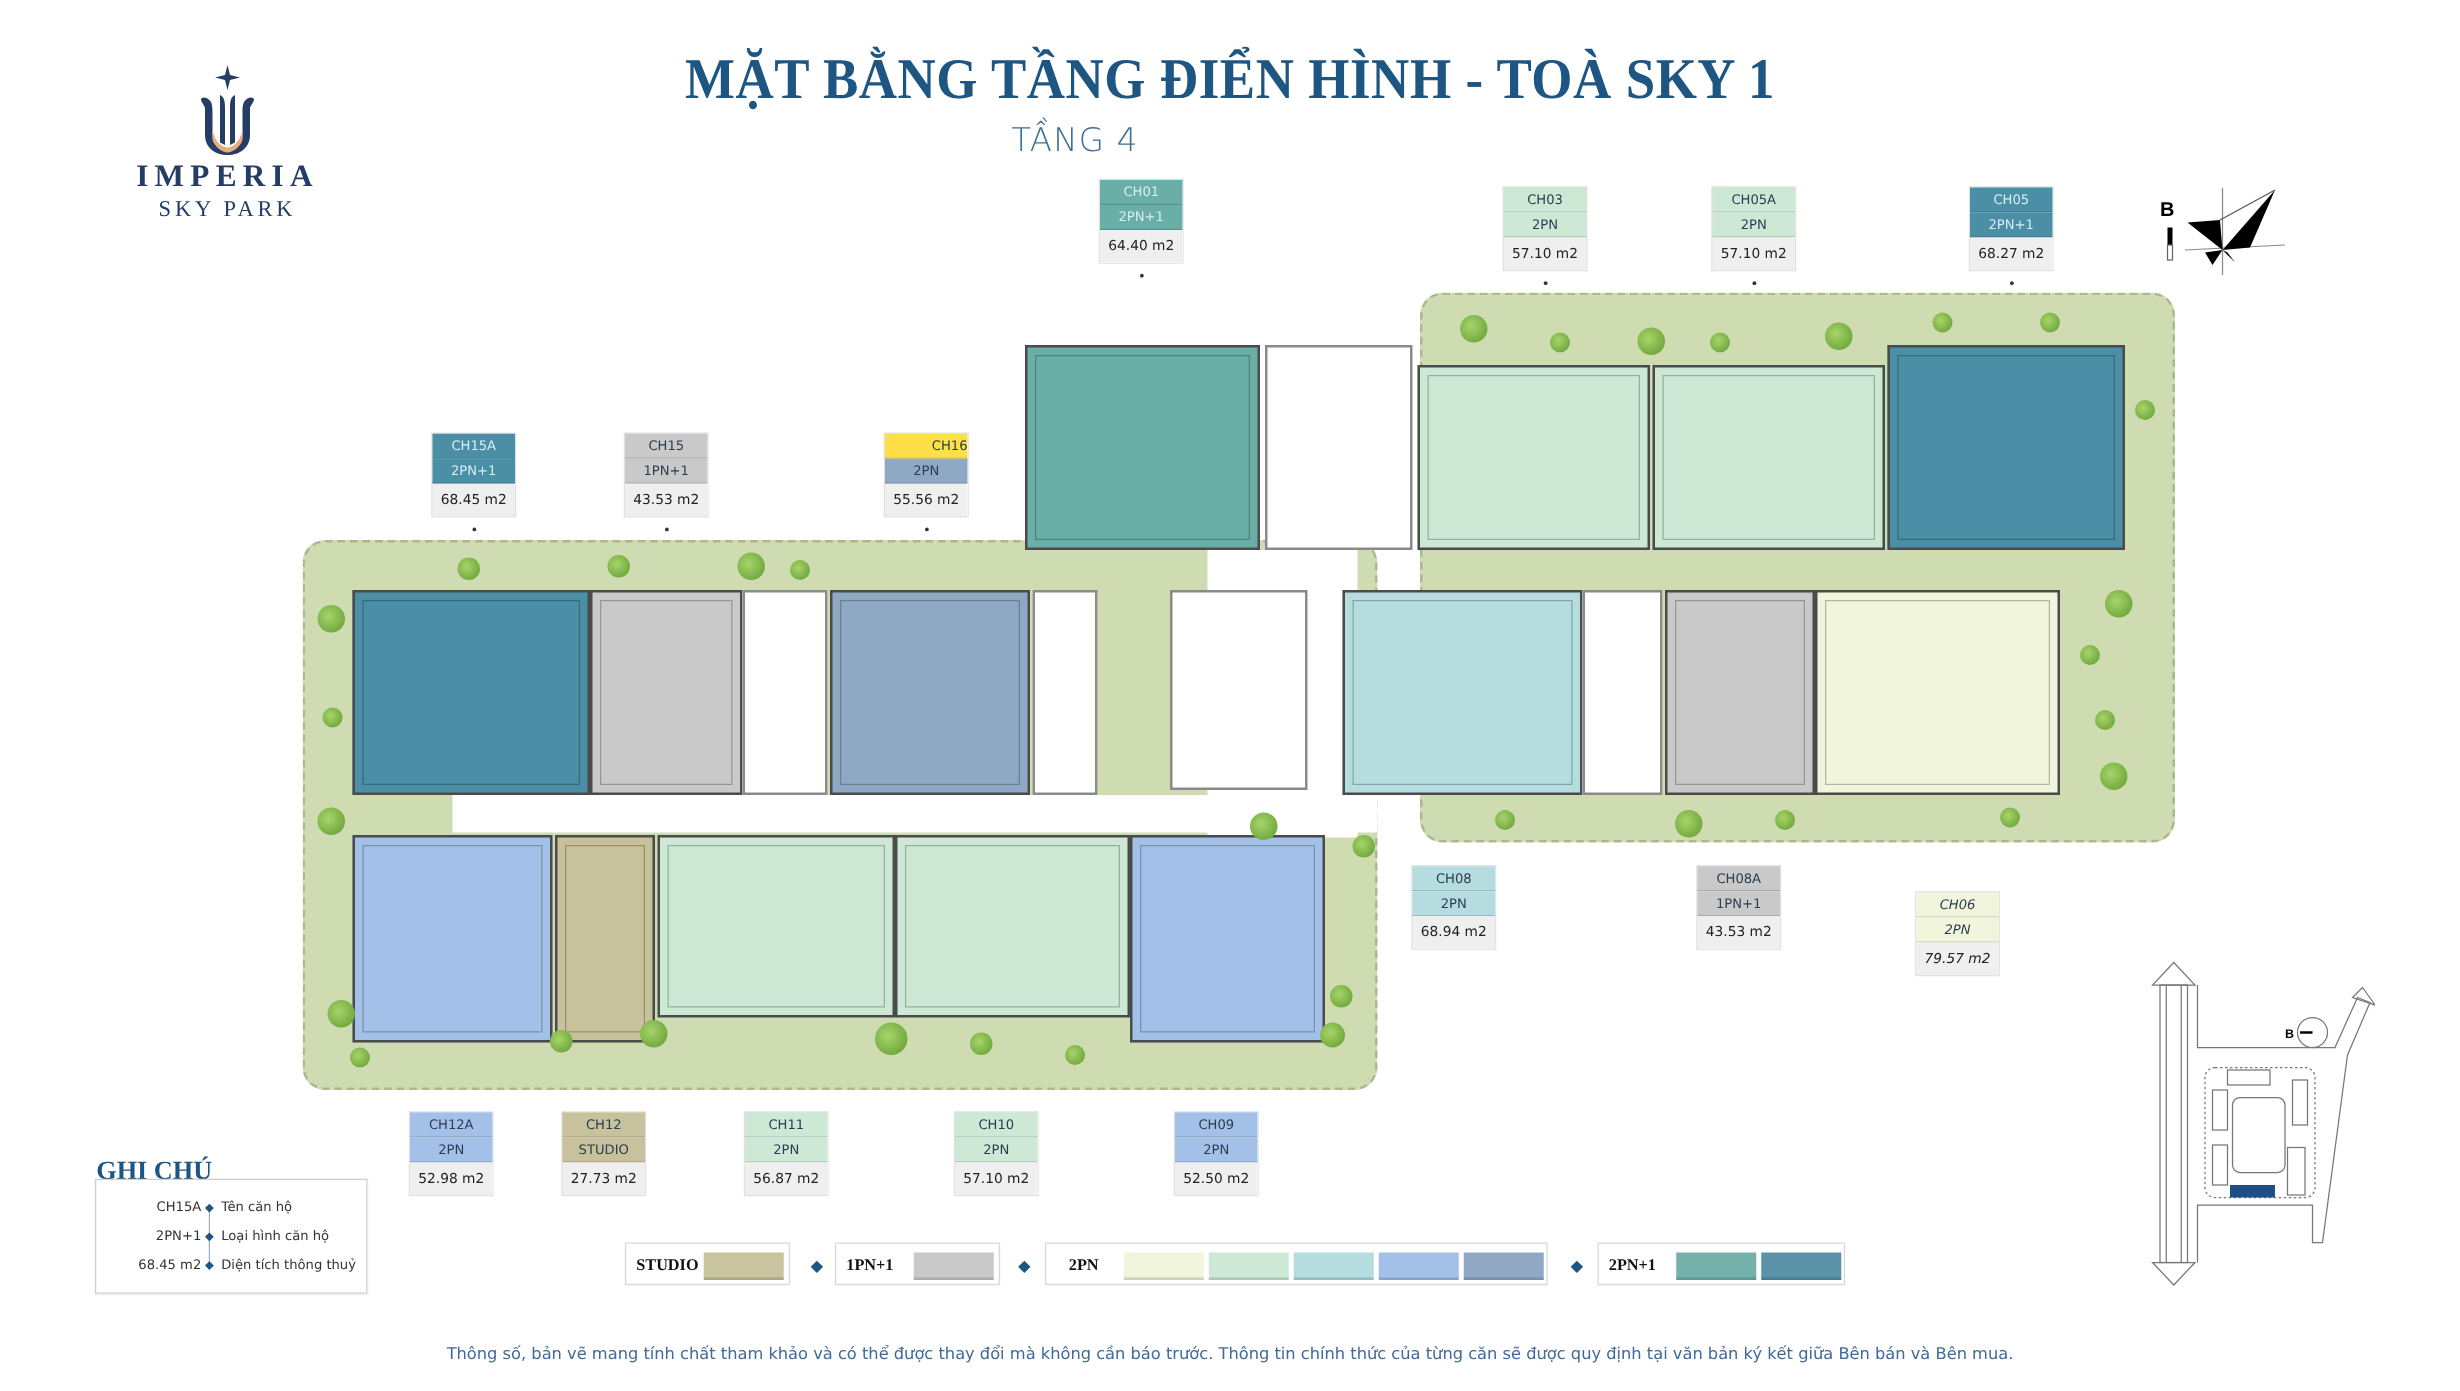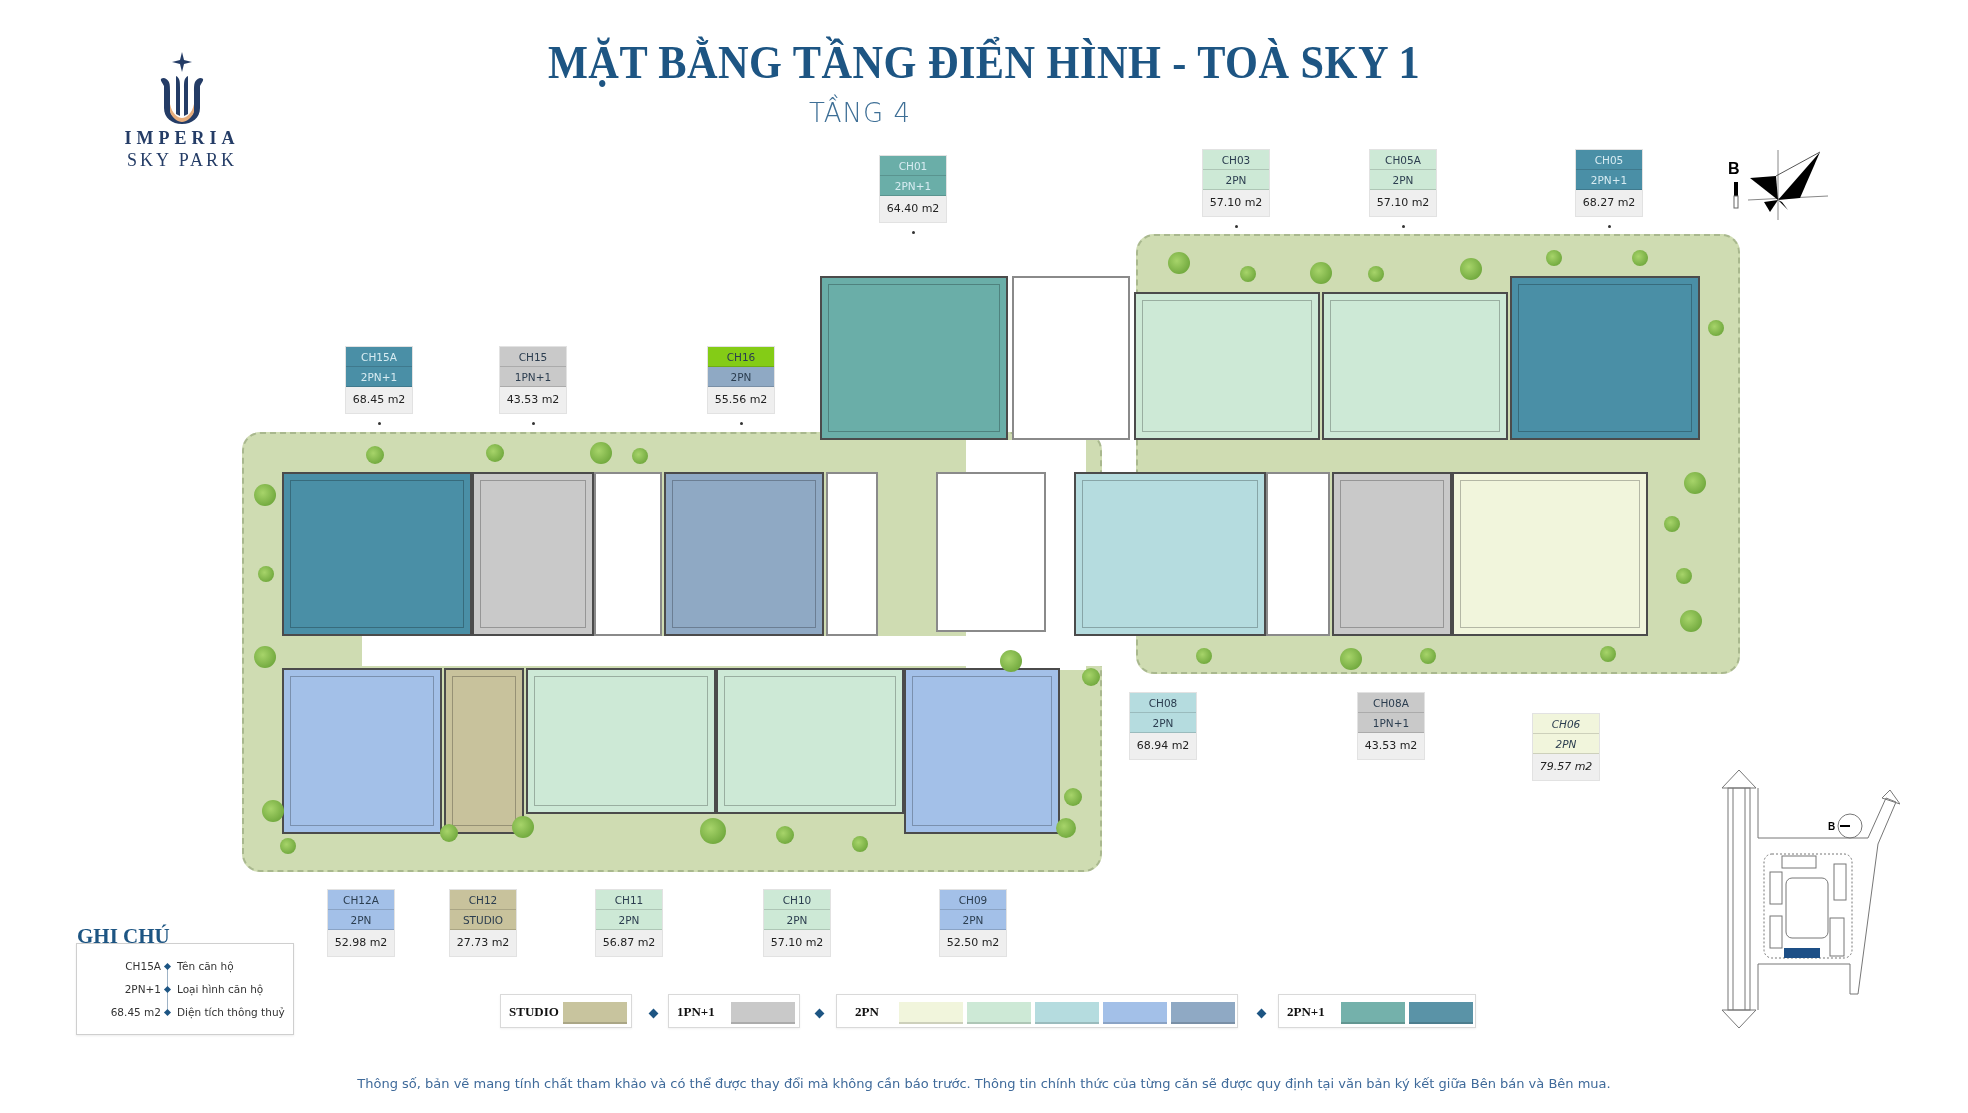--- a/index.html
+++ b/index.html
@@ -2,21 +2,21 @@
 <html><head>
 <meta charset="utf-8">
 <style>
   * { box-sizing: border-box; margin: 0; padding: 0; }
   html, body { width: 1968px; height: 1113px; background: #ffffff; overflow: hidden; }
   body { position: relative; font-family: "Liberation Sans", sans-serif; color: #1f4f7a; }
 
   
   .logo { position: absolute; left: 108px; top: 52px; width: 148px; text-align: center; }
   .logo svg { display: block; margin: 0 auto; }
-  .logo .brand { font-family: "Liberation Serif", serif; font-size: 18px; letter-spacing: 5px; color: #243c66; font-weight: bold; margin-top: 4px; }
+  .logo .brand { font-family: "Liberation Serif", serif; font-size: 25px; letter-spacing: 5px; color: #243c66; font-weight: bold; margin-top: 4px; }
   .logo .sub { font-family: "Liberation Serif", serif; font-size: 18px; letter-spacing: 3px; color: #243c66; margin-top: 1px; }
 
   
   .title { position: absolute; left: 0; top: 36px; width: 1968px; text-align: center;
     font-family: "Liberation Serif", serif; font-weight: bold; font-size: 46px; color: #1d5583; letter-spacing: 0.5px; transform: scaleX(0.92); }
   .subtitle { position: absolute; left: 0; top: 98px; width: 1720px; text-align: center;
     font-family: "DejaVu Sans", sans-serif; font-size: 26px; color: #3e6f96; letter-spacing: 1px; font-weight: 300; }
 
   
   .tag { position: absolute; width: 66px; font-family: "DejaVu Sans", sans-serif; text-align: center; box-shadow: 0 0 0 1px #e2e2e2; }
@@ -134,21 +134,21 @@
   <div class="tree" style="left:440px;top:824px;width:18px;height:18px;"></div>
   <div class="tree" style="left:512px;top:816px;"></div>
   <div class="tree" style="left:700px;top:818px;width:26px;height:26px;"></div>
   <div class="tree" style="left:776px;top:826px;width:18px;height:18px;"></div>
   <div class="tree" style="left:852px;top:836px;width:16px;height:16px;"></div>
   <div class="tree" style="left:1064px;top:788px;width:18px;height:18px;"></div>
   <div class="tree" style="left:1056px;top:818px;width:20px;height:20px;"></div>
   <div class="tree" style="left:1082px;top:668px;width:18px;height:18px;"></div>
 </div>
 
-<div class="tag dark" style="left:880px;top:156px;">
+<div class="tag dark" style="left:880px;top:144px;">
   <div class="r" style="background:#6aaea8;">CH01</div>
   <div class="r" style="background:#6aaea8;">2PN+1</div>
   <div class="a">64.40 m2</div>
   <div class="dot"></div>
 </div>
 <div class="tag" style="left:1203px;top:150px;">
   <div class="r" style="background:#cde9d6;">CH03</div>
   <div class="r" style="background:#cde9d6;">2PN</div>
   <div class="a">57.10 m2</div>
   <div class="dot"></div>
@@ -172,21 +172,21 @@
   <div class="a">68.45 m2</div>
   <div class="dot"></div>
 </div>
 <div class="tag" style="left:500px;top:347px;">
   <div class="r" style="background:#c9c9c9;">CH15</div>
   <div class="r" style="background:#c9c9c9;">1PN+1</div>
   <div class="a">43.53 m2</div>
   <div class="dot"></div>
 </div>
 <div class="tag" style="left:708px;top:347px;">
-  <div class="r" style="background:#84cc16;">CH16</div>
+  <div class="r" style="background:#fde047;text-align:right;">CH16</div>
   <div class="r" style="background:#8fa9c4;">2PN</div>
   <div class="a">55.56 m2</div>
   <div class="dot"></div>
 </div>
 
 <div class="tag" style="left:1130px;top:693px;">
   <div class="r" style="background:#b5dcdf;">CH08</div>
   <div class="r" style="background:#b5dcdf;">2PN</div>
   <div class="a">68.94 m2</div>
 </div>

